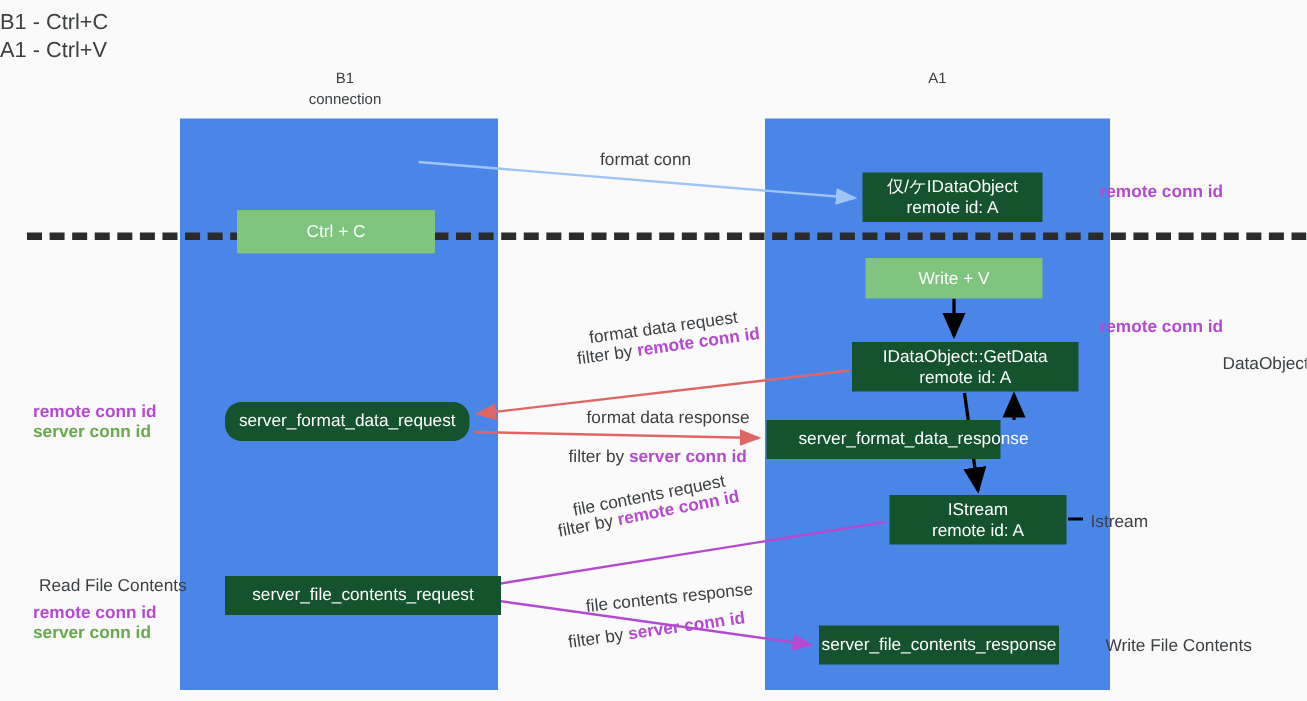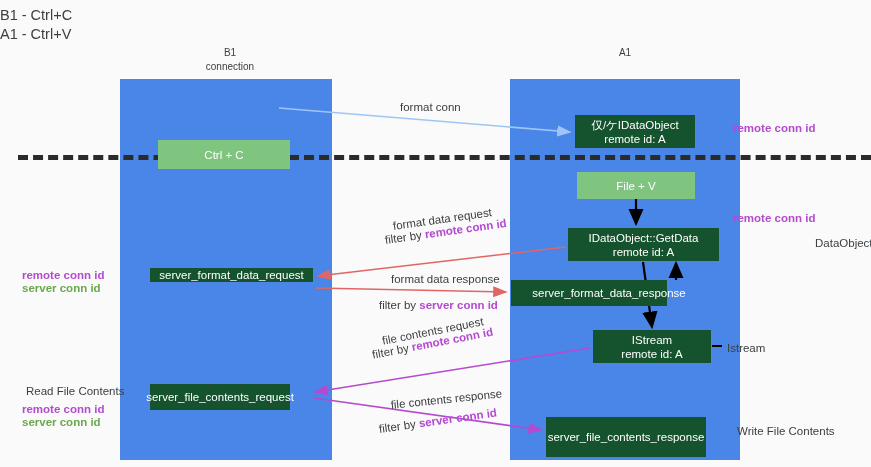--- a/index.html
+++ b/index.html
@@ -41,25 +41,25 @@
     color:#ffffff;font-size:11.5px;line-height:14px;
     text-align:center;padding:2px 4px;
   }
   .green{background:#7fc47f;}
   .orange{background:#14532d;}
   
   #node-ctrl-c{left:158px;top:94px;width:132px;height:29px;margin-top:46px;}
   #node-idataobject{left:575px;top:115px;width:120px;height:33px;}
   #node-ctrl-v{left:577px;top:172px;width:118px;height:27px;}
   #node-getdata{left:568px;top:228px;width:151px;height:33px;}
-  #node-format-req{left:150px;top:268px;width:163px;height:14px;}
+  #node-format-req{left:150px;top:268px;width:163px;height:26px;border-radius:11px;}
   #node-format-res{left:511px;top:280px;width:156px;height:26px;padding-left:44px;}
   #node-istream{left:593px;top:330px;width:118px;height:33px;}
-  #node-file-req{left:150px;top:384px;width:140px;height:26px;align-items:center;}
-  #node-file-res{left:546px;top:417px;width:160px;height:40px;}
+  #node-file-req{left:150px;top:384px;width:184px;height:26px;align-items:center;}
+  #node-file-res{left:546px;top:417px;width:160px;height:26px;}
   
   .ann{font-size:11.5px;line-height:15px;color:#3c4043;white-space:nowrap;}
   .purple{color:#b44ad0;font-weight:bold;}
   .green-t{color:#6aa84f;font-weight:bold;}
   .rot-a{transform:rotate(-8deg);transform-origin:left top;}
   .rot-b{transform:rotate(-6deg);transform-origin:left top;}
   .rot-c{transform:rotate(-11deg);transform-origin:left top;}
   .rot-d{transform:rotate(-8deg);transform-origin:left top;}
   #lbl-format-list{left:400px;top:100px;}
   #lbl-fdreq{left:392px;top:219px;}
@@ -144,21 +144,21 @@
   <div class="abs node green" id="node-ctrl-c">
     <span>Ctrl + C</span>
   </div>
 
   <div class="abs node orange" id="node-idataobject">
     <span>仅/ケIDataObject</span>
     <span>remote id: A</span>
   </div>
 
   <div class="abs node green" id="node-ctrl-v">
-    <span>File + V</span>
+    <span>Write + V</span>
   </div>
 
   <div class="abs node orange" id="node-getdata">
     <span>IDataObject::GetData</span>
     <span>remote id: A</span>
   </div>
 
   <div class="abs node orange" id="node-format-req">
     <span>server_format_data_request</span>
   </div>

